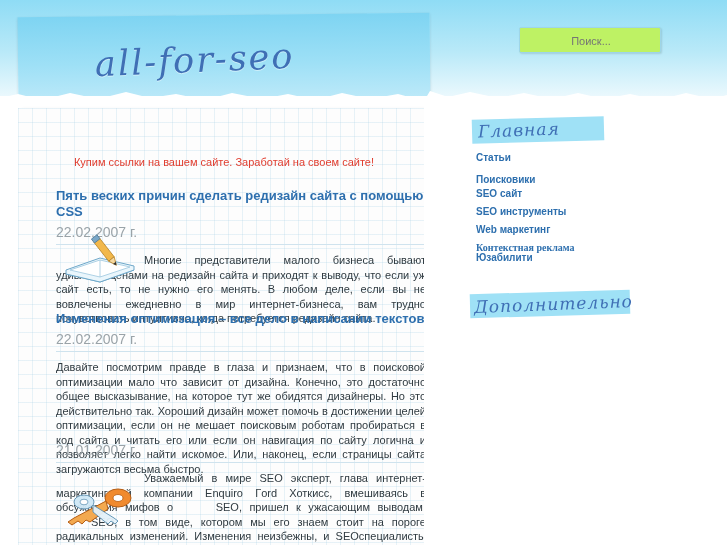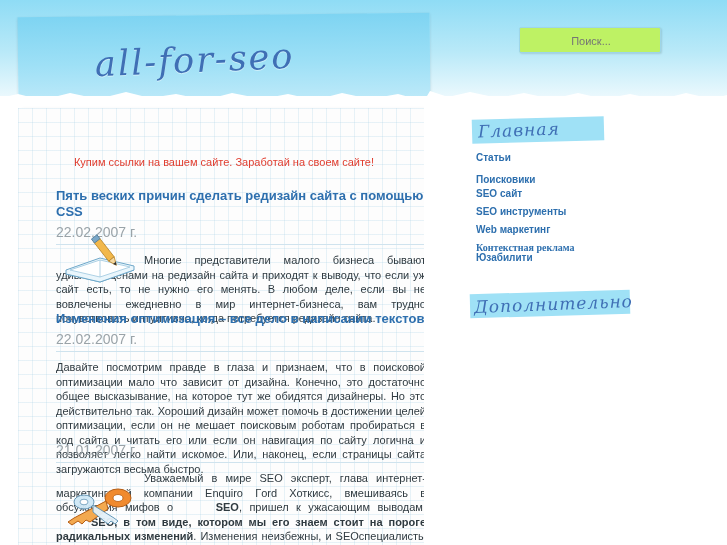--- a/index.html
+++ b/index.html
@@ -154,21 +154,21 @@
     margin: 3px 0 8px 0;
   }
   .art-body {
     font-size: 11px;
     color: #2f3a40;
     line-height: 14.5px;
     text-align: justify;
     margin: 0;
   }
   .art-body b {
-    font-weight: bold;
+    font-weight: normal;
     padding-left: 35px;
   }
   .art-body .ind {
     display: inline-block;
     width: 88px;
   }
 
   
   .illus-note {
     position: absolute;

